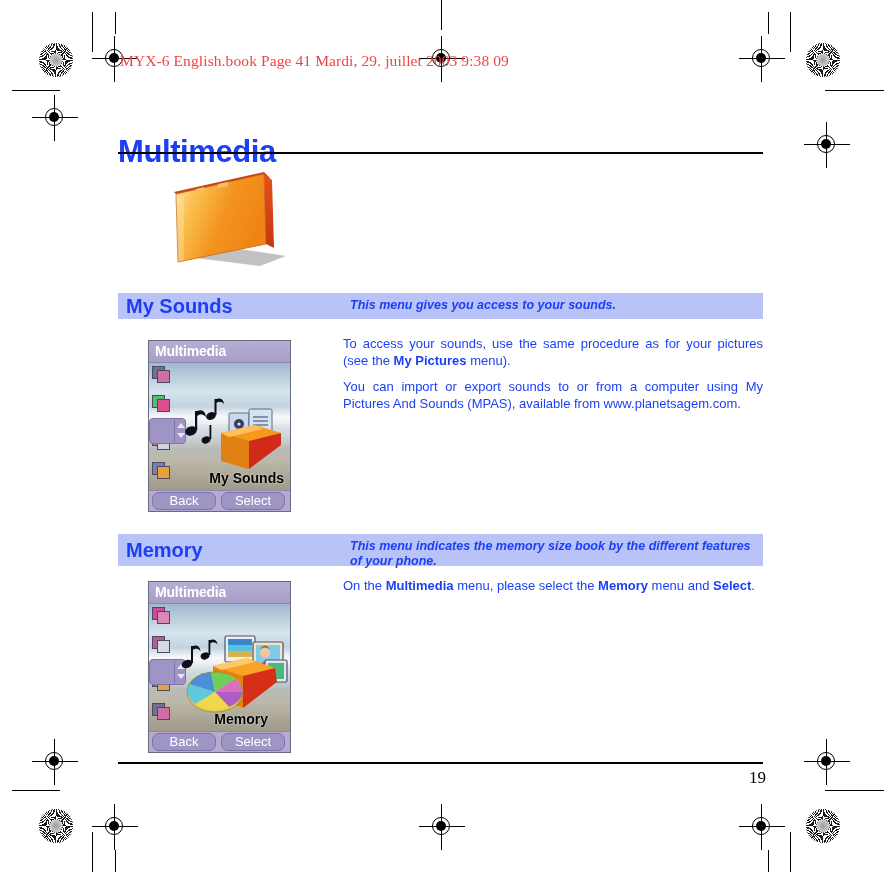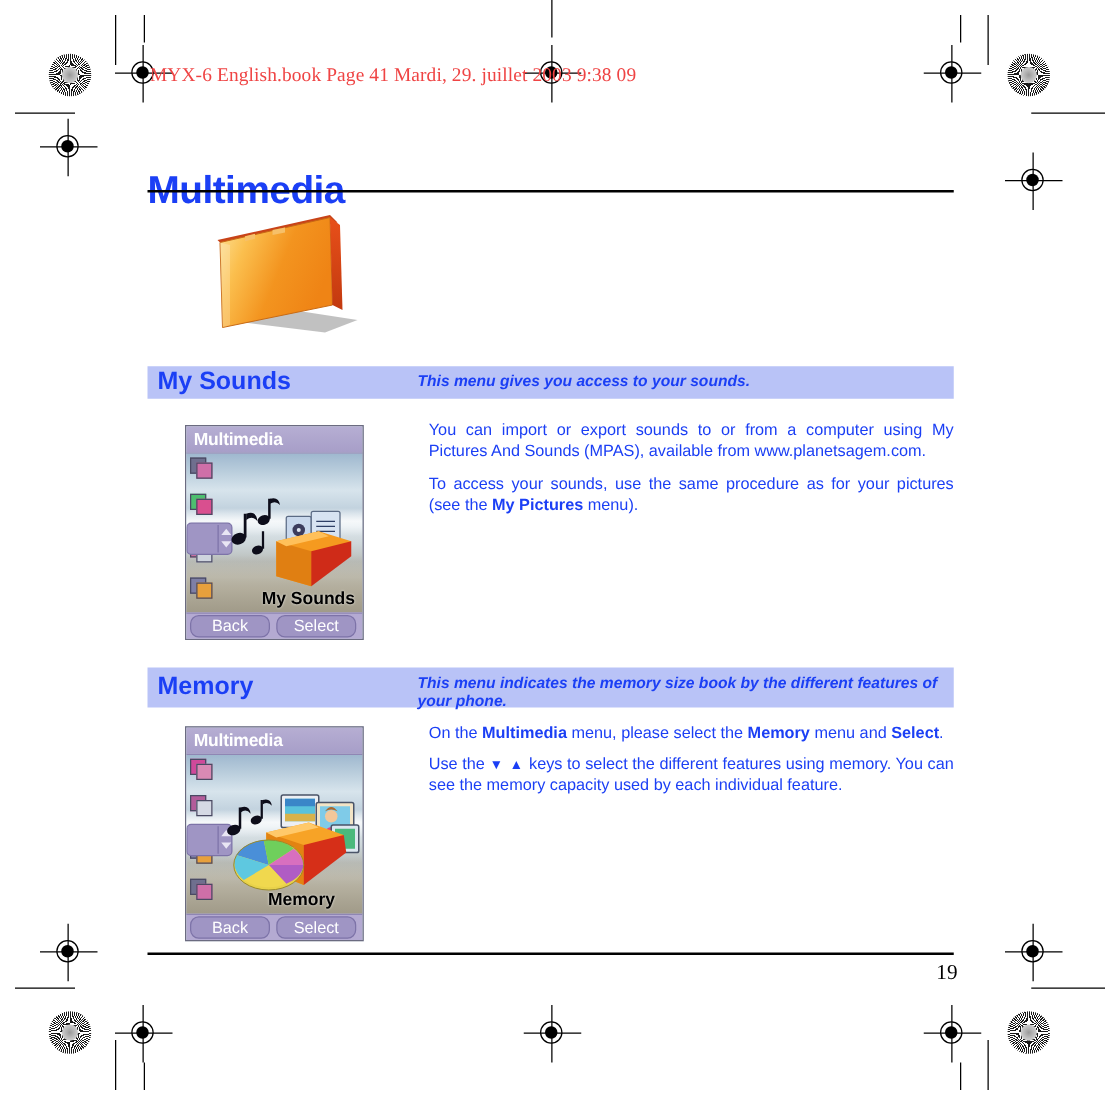--- a/index.html
+++ b/index.html
@@ -123,21 +123,21 @@
     position: absolute;
     left: 8px;
     top: 50%;
     transform: translateY(-50%);
     font-size: 20px;
     font-weight: bold;
     color: #1b3ff5;
   }
   .section-band .sec-desc {
     position: absolute;
-    left: 216px;
+    left: 232px;
     right: 8px;
     top: 5px;
     font-size: 12.5px;
     font-style: italic;
     font-weight: bold;
     color: #1b3ff5;
     line-height: 14.5px;
   }
 
   
@@ -517,24 +517,24 @@
 
     <div class="screen-label">My Sounds</div>
   </div>
   <div class="softkeys">
     <div class="softkey left">Back</div>
     <div class="softkey right">Select</div>
   </div>
 </div>
 
 <div class="body-text" style="left:343px; top:336px; width:420px;">
-  <p>You can import or export sounds to or from a computer using My Pictures And Sounds (MPAS), available from www.planetsagem.com.</p>
   <p>
     <span>To access your sounds, use the same procedure as for your pictures (see the </span><b>My Pictures</b><span> menu).</span>
   </p>
+  <p>You can import or export sounds to or from a computer using My Pictures And Sounds (MPAS), available from www.planetsagem.com.</p>
 </div>
 
 <div class="section-band" style="top:534px; height:32px;">
   <span class="sec-title">Memory</span>
   <span class="sec-desc">This menu indicates the memory size book by the different features of your phone.</span>
 </div>
 
 <div class="phone" style="left:148px; top:581px;">
   <div class="titlebar">
     <span>Multimedia</span>
@@ -613,19 +613,16 @@
   <div class="softkeys">
     <div class="softkey left">Back</div>
     <div class="softkey right">Select</div>
   </div>
 </div>
 
 <div class="body-text" style="left:343px; top:578px; width:420px;">
   <p style="margin-bottom:8px;">
     <span>On the </span><b>Multimedia</b><span> menu, please select the </span><b>Memory</b><span> menu and </span><b>Select</b><span>.</span>
   </p>
-  <p>
-    <span>Use the </span><span class="arrow-glyph">▼ ▲</span><span> keys to select the different features using memory. You can see the memory capacity used by each individual feature.</span>
-  </p>
 </div>
 
 <div class="footer-rule"></div>
 <div class="page-number">19</div>
 
 </body></html>

